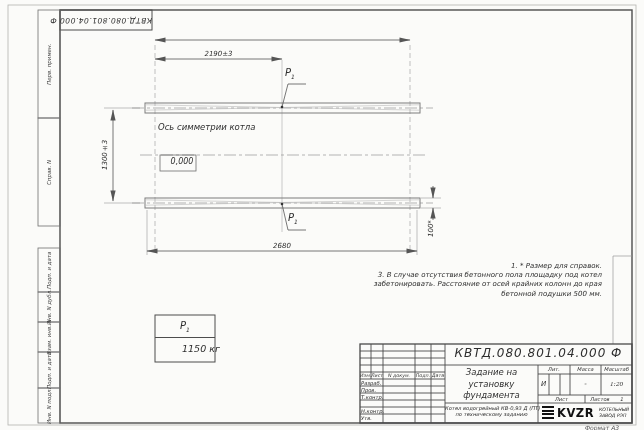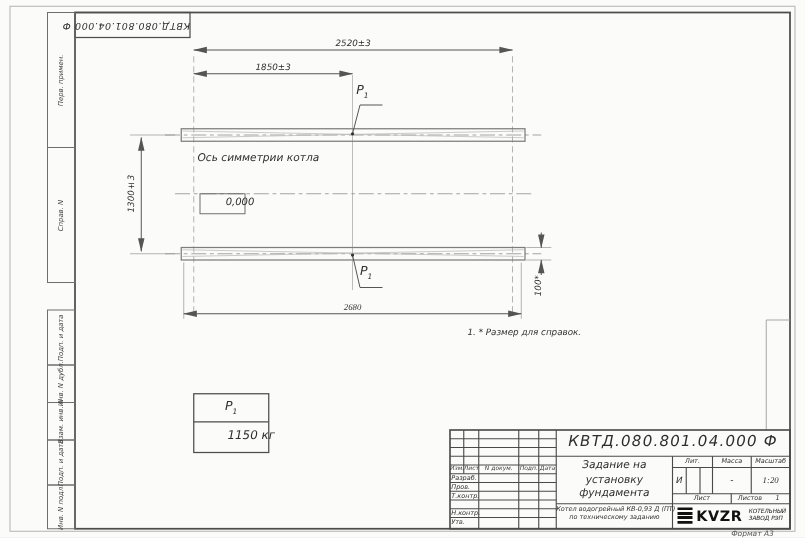--- a/index.html
+++ b/index.html
@@ -8,21 +8,21 @@
   .sheet { position:relative; width:644px; height:430px; background:#fbfbf9; overflow:hidden; color:#2e2e2e; }
   svg.lines { position:absolute; left:0; top:0; width:644px; height:430px; }
   .t { position:absolute; font-style:italic; color:#2e2e2e; white-space:nowrap; }
   .c { text-align:center; }
   .vert { writing-mode:vertical-rl; transform:rotate(180deg); display:flex; align-items:center; justify-content:center; white-space:nowrap; }
   .rot180 { transform:rotate(180deg); }
   .margin-cell { font-size:5.5px; color:#444; }
   .dim { font-size:7px; }
   .p1 { font-size:10px; }
   .p1 sub { font-size:6px; font-style:italic; }
-  .notes { font-size:7px; line-height:9.2px; white-space:normal; width:240px; }
+  .notes { font-size:7px; line-height:9.2px; white-space:normal; width:240px;text-align:right; }
   .notes p { text-indent:12px; margin:0; }
   .stamp-small { font-size:5.2px; }
   .stamp-head { font-size:4.8px; color:#3a3a3a; }
   .logo-glyph { position:absolute; background:repeating-linear-gradient(180deg,#111 0 2.2px,#fbfbf9 2.2px 3.6px); }
   .logo-txt { font-weight:bold; font-style:normal; font-size:11.5px; letter-spacing:.5px; color:#111; }
   .company { font-size:4.6px; line-height:5.6px; font-style:italic; white-space:normal; text-align:left; color:#222; }
 </style>
 </head>
 <body>
 
@@ -143,37 +143,37 @@
   <div class="t c rot180" style="left:60px; top:10px; width:92px; height:20px; line-height:20px; font-size:7.5px; letter-spacing:.5px;">КВТД.080.801.04.000 Ф</div>
 
   <div class="t vert margin-cell" style="left:38px; top:10px;  width:22px; height:108px;">Перв. примен.</div>
   <div class="t vert margin-cell" style="left:38px; top:118px; width:22px; height:108px;">Справ. N</div>
   <div class="t vert margin-cell" style="left:38px; top:248px; width:22px; height:44px;">Подп. и дата</div>
   <div class="t vert margin-cell" style="left:38px; top:292px; width:22px; height:30px;">Инв. N дубл.</div>
   <div class="t vert margin-cell" style="left:38px; top:322px; width:22px; height:30px;">Взам. инв. N</div>
   <div class="t vert margin-cell" style="left:38px; top:352px; width:22px; height:36px;">Подп. и дата</div>
   <div class="t vert margin-cell" style="left:38px; top:388px; width:22px; height:35px;">Инв. N подл.</div>
 
-  <div class="t c dim" style="left:155px; top:31px;  width:255px;">2520±3</div>
-  <div class="t c dim" style="left:155px; top:50px;  width:127px;">1850±3</div>
-  <div class="t c dim" style="left:147px; top:242px; width:270px;font-family:Liberation Serif, serif;">2680</div>
+  <div class="t c dim" style="left:155px; top:50px;  width:127px;">2190±3</div>
+  <div class="t c dim" style="left:147px; top:242px; width:270px;">2680</div>
   <div class="t vert dim" style="left:99px;  top:120px; width:12px; height:70px;">1300±3</div>
   <div class="t vert dim" style="left:425px; top:212px; width:11px; height:34px;">100*</div>
 
   <div class="t p1" style="left:285px; top:67px;"><span>P</span><sub>1</sub></div>
   <div class="t p1" style="left:288px; top:212px;"><span>P</span><sub>1</sub></div>
 
   <div class="t" style="left:158px; top:122px; font-size:8.5px;">Ось симметрии котла</div>
-  <div class="t c" style="left:166px; top:157px; width:52px; font-size:8px;">0,000</div>
+  <div class="t c" style="left:156px; top:157px; width:52px; font-size:8px;">0,000</div>
 
   <div class="t c p1" style="left:155px; top:320px; width:60px;"><span>P</span><sub>1</sub></div>
   <div class="t c" style="left:155px; top:343px; width:60px; font-size:9.5px;padding-left:27px;">1150 кг</div>
 
   <div class="t notes" style="left:362px; top:262px;">
     <p>1. * Размер для справок.</p>
+    <p>3. В случае отсутствия бетонного пола площадку под котел забетонировать. Расстояние от осей крайних колонн до края бетонной подушки 500 мм.</p>
   </div>
 
   <div class="t c" style="left:447px; top:346px; width:183px; font-size:12px; letter-spacing:1px;">КВТД.080.801.04.000 Ф</div>
   <div class="t c" style="left:445px; top:367px; width:93px; white-space:normal; font-size:8.5px; line-height:11.5px;">
     <div style="width:64px; margin:0 auto;">Задание на установку фундамента</div>
   </div>
   <div class="t c" style="left:445px; top:405px; width:93px; font-size:5.2px; line-height:6.4px;">
     <div>Котел водогрейный КВ-0,93 Д (ПТ)</div>
     <div>по техническому заданию</div>
   </div>

